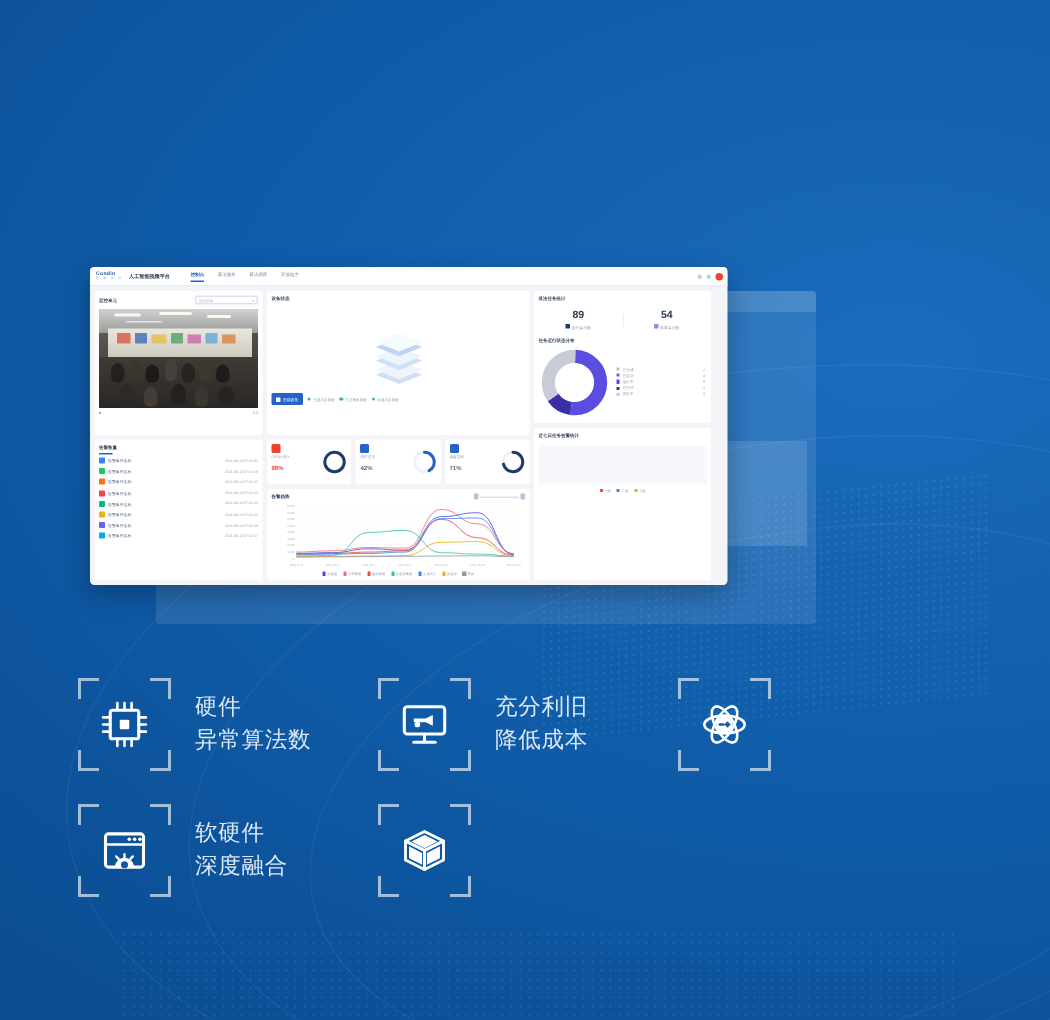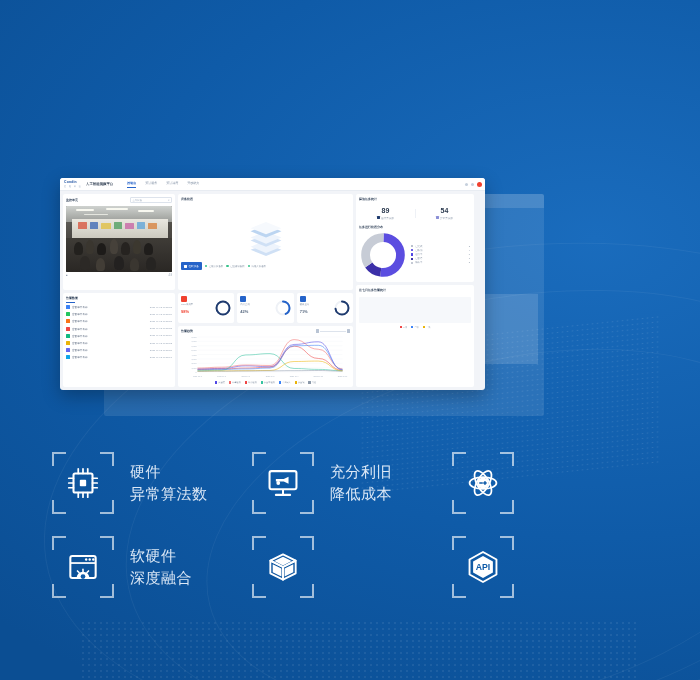--- a/index.html
+++ b/index.html
@@ -691,25 +691,14 @@
             <path d="M24 8 40 16 24 24 8 16z" fill="none" stroke="#fff" stroke-width="2.4" stroke-linejoin="round"></path>
             <path d="M8 16v16l16 8V24z" fill="none" stroke="#fff" stroke-width="2.4" stroke-linejoin="round"></path>
             <path d="M40 16v16l-16 8V24z" fill="none" stroke="#fff" stroke-width="2.4" stroke-linejoin="round"></path>
             <path d="M24 11 35 16.5 24 22 13 16.5z" fill="#fff"></path>
             <path d="M11 20.5 22 26v10l-11-5.5z" fill="#fff"></path>
             <path d="M37 20.5 26 26v10l11-5.5z" fill="#fff"></path>
           </svg></span>
       </div>
     </div>
     <div class="feature">
-      <div class="feat-icon-wrap">
-        <span class="bracket bk-tl"></span>
-        <span class="bracket bk-tr"></span>
-        <span class="bracket bk-bl"></span>
-        <span class="bracket bk-br"></span>
-        <span class="feat-glyph"><svg viewBox="0 0 48 48">
-            <path d="M24 5 41 14.5v19L24 43 7 33.5v-19z" fill="none" stroke="#fff" stroke-width="2.4" stroke-linejoin="round"></path>
-            <path d="M24 10 36.5 17v14L24 38 11.5 31V17z" fill="#fff"></path>
-            <text x="24" y="28" font-size="11" font-weight="bold" fill="#0f5ba8" text-anchor="middle" font-family="Liberation Sans, sans-serif">API</text>
-          </svg></span>
-      </div>
     </div>
   </div>
 
 </body></html>

